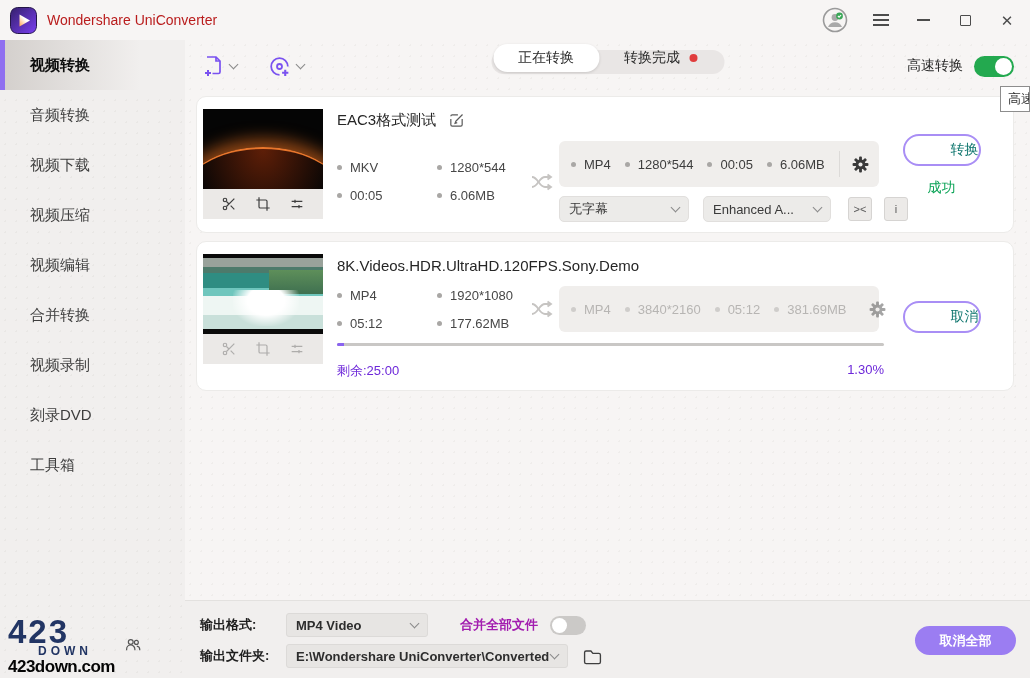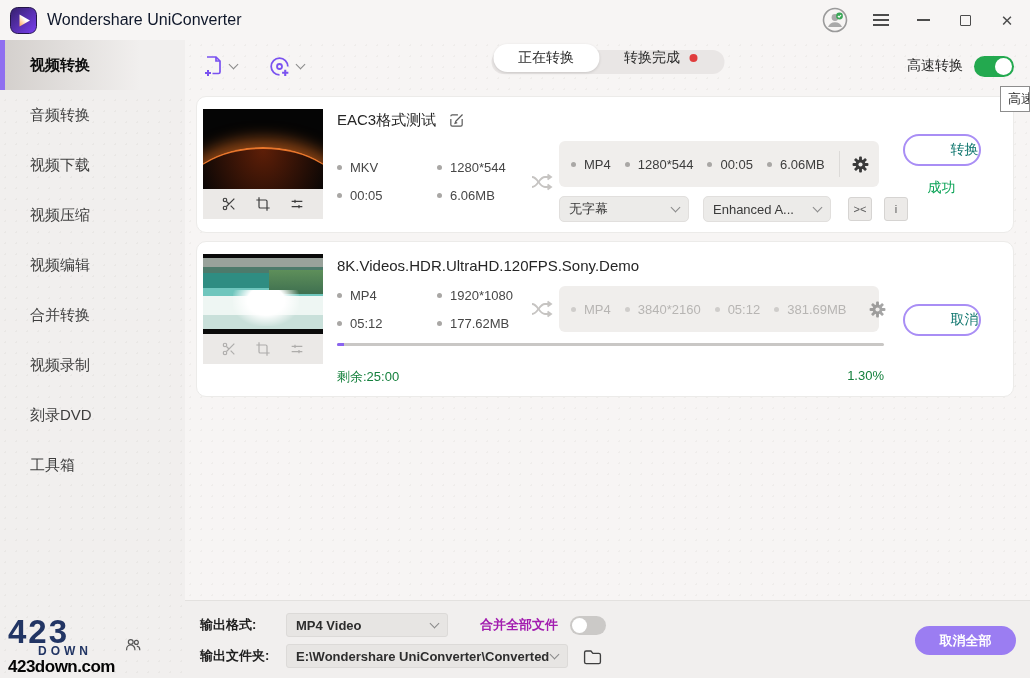--- a/index.html
+++ b/index.html
@@ -2,21 +2,21 @@
 <html><head>
 <meta charset="utf-8">
 <style>
   * { margin:0; padding:0; box-sizing:border-box; }
   html,body { width:1030px; height:678px; overflow:hidden; }
   body { font-family:"Liberation Sans","DejaVu Sans",sans-serif; background:#f7f5f4; position:relative; color:#2a2a2a; }
 
   
   .titlebar { height:40px; display:flex; align-items:center; padding:0 14px 0 10px; background:#f7f5f4; }
   .logo { width:27px; height:27px; border-radius:7px; margin-right:10px; flex:0 0 auto; }
-  .app-title { font-size:16px; color:#0f172a; }
+  .app-title { font-size:14px; color:#b91c1c; }
   .tb-right { margin-left:auto; display:flex; align-items:center; gap:24px; }
   .winbtn { width:18px; height:18px; display:flex; align-items:center; justify-content:center; cursor:pointer; color:#4c4c4c; }
   .menu-lines { width:16px; height:12px; display:flex; flex-direction:column; justify-content:space-between; }
   .menu-lines i { display:block; height:1.6px; background:#4c4c4c; }
   .min-line { width:13px; height:1.6px; background:#4c4c4c; }
   .max-box { width:11px; height:11px; border:1.6px solid #4c4c4c; border-radius:1px; }
   .close-x { font-size:15px; line-height:1; }
 
   
   .sidebar { position:absolute; top:40px; left:0; width:185px; bottom:0; background:#f1efee;
@@ -79,29 +79,29 @@
   .select { height:26px; background:#ecebe9; border:1px solid #e1dfdd; border-radius:5px; display:flex; align-items:center; justify-content:space-between; padding:0 9px; font-size:13px; color:#3a3a3a; cursor:pointer; }
   .sel-sub { width:130px; margin-right:14px; }
   .sel-aud { width:128px; margin-right:17px; }
   .sq-btn { width:24px; height:24px; border:1px solid #d6d4d2; background:#eceae8; border-radius:3px; display:flex; align-items:center; justify-content:center; font-size:11px; color:#5a5a5a; cursor:pointer; margin-right:12px; }
   .action-col { width:115px; flex:0 0 auto; display:flex; flex-direction:column; align-items:center; justify-content:center; }
   .pill-btn { width:78px; height:32px; border:2px solid #a98ef5; border-radius:17px; background:#fff; font-size:14px; color:#0f766e; display:flex; align-items:center; justify-content:flex-end; cursor:pointer; }
   .status-ok { color:#0aa356; font-size:14px; margin-top:13px; }
   .progress-row { margin-top:11px; }
   .p-track { height:3px; background:#c9c7c5; border-radius:2px; position:relative; overflow:hidden; }
   .p-fill { position:absolute; left:0; top:0; bottom:0; background:#8a63f0; }
-  .p-labels { display:flex; justify-content:space-between; font-size:13px; color:#15803d; margin-top:22px; }
+  .p-labels { display:flex; justify-content:space-between; font-size:13px; color:#6d28d9; margin-top:16px; }
 
   
   .bottombar { position:absolute; left:0; right:0; bottom:0; height:78px; background:#f1efee; border-top:1px solid #e3e1df; padding:11px 14px 0 15px;font-weight:bold; }
   .bb-row { display:flex; align-items:center; height:26px; }
   .bb-row + .bb-row { margin-top:5px; }
   .bb-label { width:86px; font-size:13px; color:#1e1e1e; flex:0 0 auto; }
   .bb-select { height:24px; background:#e7e5e3; border:1px solid #dcdad8; border-radius:3px; display:flex; align-items:center; justify-content:space-between; padding:0 9px; font-size:13px; color:#2d2d2d; cursor:pointer; }
-  .sel-format { width:162px; }
+  .sel-format { width:142px; }
   .sel-folder { width:282px; }
   .merge-label { margin-left:32px; font-size:13px; color:#a21caf; }
   .toggle-off { width:36px; height:19px; border-radius:10px; background:#cbc9c7; position:relative; margin-left:12px; cursor:pointer; }
   .toggle-off i { position:absolute; left:2px; top:2px; width:15px; height:15px; border-radius:50%; background:#fff; }
   .folder-btn { margin-left:15px; cursor:pointer; display:flex; align-items:center; }
   .cancel-all { position:absolute; right:14px; top:25px; width:101px; height:29px; border-radius:15px; background:#9b7df2; color:#fff; font-size:13px; display:flex; align-items:center; justify-content:center; cursor:pointer; }
 </style>
 </head>
 <body>
 

